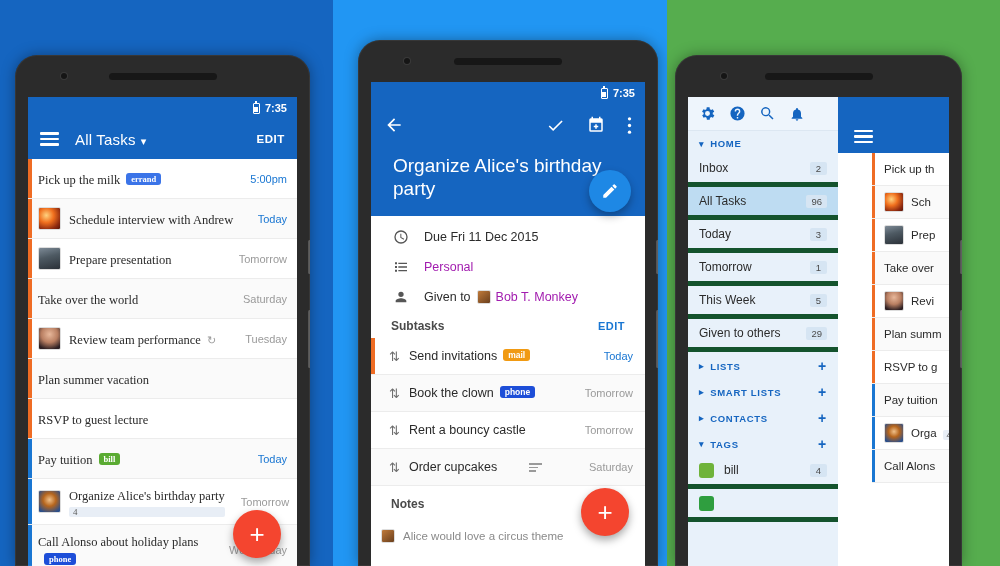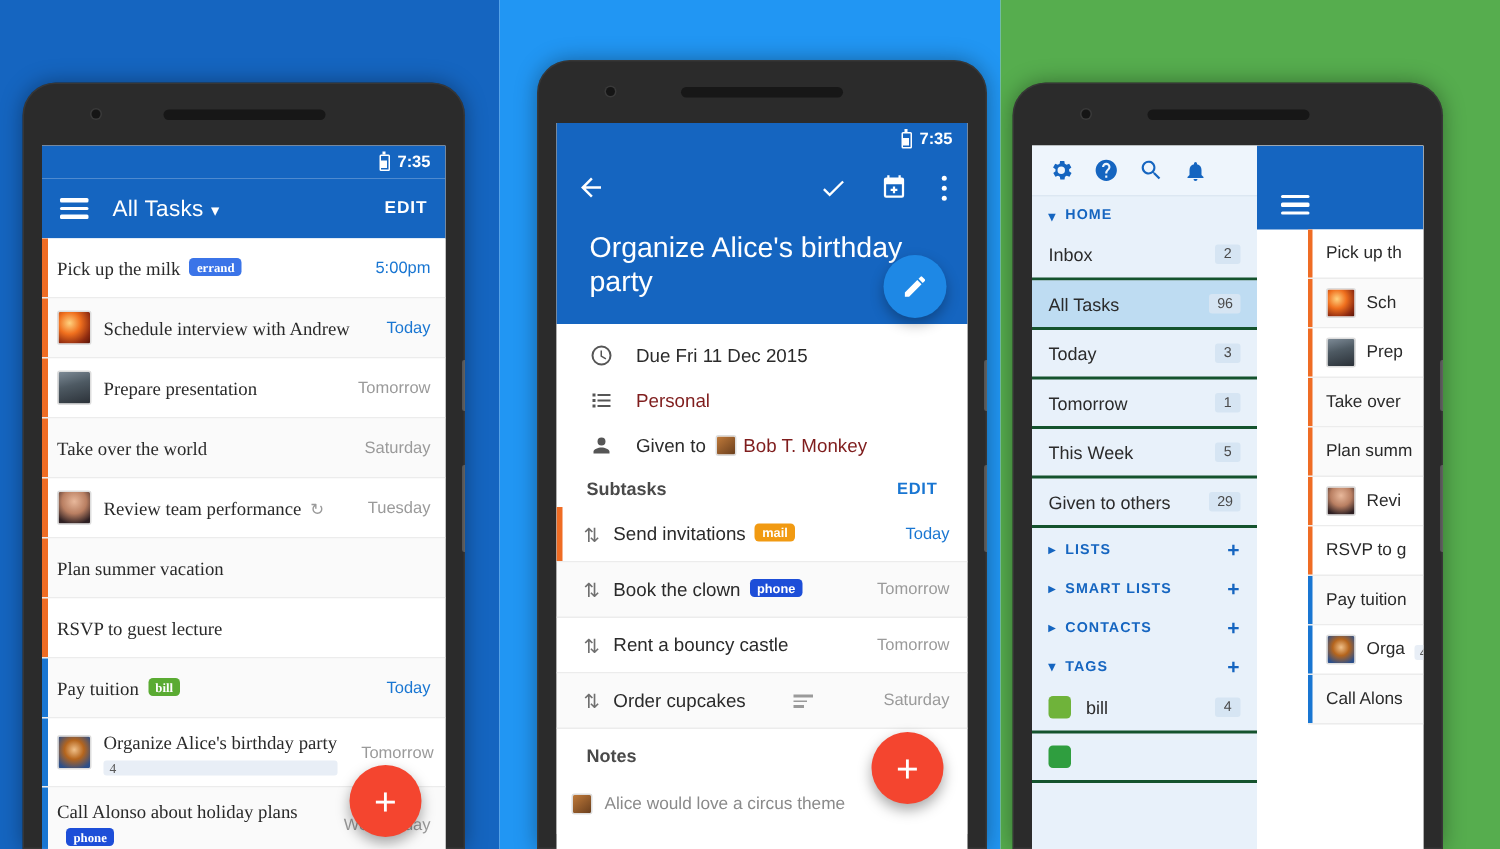--- a/index.html
+++ b/index.html
@@ -113,42 +113,42 @@
   }
 
   
   .detail-header { background: #1565c0; color: #fff; padding: 0 0 16px 0; }
   .detail-toolbar { display: flex; align-items: center; height: 42px; padding: 0 13px; gap: 0; }
   .tb-ico { color: #fff; display: flex; align-items: center; justify-content: center; cursor: pointer; }
   .tb-spacer { margin-left: auto; }
   .detail-title { font-size: 19px; line-height: 1.22; padding: 8px 22px 0 22px; font-weight: normal; }
   .meta-row { display: flex; align-items: center; padding: 7px 20px; font-size: 12.5px; color: #2b2b2b; }
   .meta-ico { width: 20px; margin-right: 13px; color: #565656; display:flex; align-items:center; justify-content:center; }
-  .meta-link { color: #7f1d1d; }
+  .meta-link { color: #a21caf; }
   .section-head {
     display:flex; align-items:center; padding: 7px 20px 5px 20px;
     font-size: 12px; font-weight: bold; color: #4a4a4a; background:#fff;
   }
   .section-head .edit { margin-left: auto; color: #1976d2; font-size: 11px; letter-spacing: .5px; }
   .sub { position: relative; display:flex; align-items:center; min-height: 37px; padding: 6px 12px 6px 18px;
          border-bottom: 1px solid #ececec; background: #fff; }
   .sub.alt { background:#fafafa; }
   .sub-ico { margin-right: 9px; color: #6f6f6f; font-size: 13px; }
 
   
   .drawer { position:absolute; left:0; top:0; bottom:0; width: 150px; background:#e8f1fa; }
   .drawer-top { display:flex; align-items:center; gap: 13px; height: 34px; padding: 0 11px;
                 background:#eef5fc; border-bottom:1px solid #dce7f2; }
   .d-ico { color:#1565c0; display:flex; align-items:center; cursor:pointer; }
   .group-head { display:flex; align-items:center; padding: 7px 11px 5px 11px;
                 font-size: 9.5px; font-weight: bold; letter-spacing: .7px; color:#1565c0; }
   .group-head .plus { margin-left:auto; color:#1565c0; font-size: 14px; line-height:1; }
   .chev { margin-right: 6px; font-size: 9px; color:#1565c0; }
   .drawer-item { display:flex; align-items:center; height: 33px; padding: 0 11px;
-                 font-size: 12px; color:#2b2b2b; border-bottom:2px solid #14532d; cursor:pointer; }
+                 font-size: 12px; color:#2b2b2b; border-bottom:5px solid #14532d; cursor:pointer; }
   .drawer-item.sel { background:#bedcf2; font-weight: normal; }
   .badge { margin-left:auto; font-size: 9.5px; color:#4a4a4a; background:#d6e5f3; border-radius:2px; padding:1px 5px; min-width:17px; text-align:center; }
   .swatch { width: 15px; height: 15px; border-radius: 3px; margin-right: 10px; }
 
   .drawer-peek { position:absolute; left:150px; top:0; bottom:0; right:0; background:#fff; overflow:hidden; }
   .peek-bar { height: 56px; background:#1565c0; display:flex; align-items:flex-end; padding: 0 0 10px 16px; }
   .peek-task { position:relative; display:flex; align-items:center; min-height:33px; padding:5px 4px 5px 12px;
                border-bottom:1px solid #ececec; font-size:11.5px; color:#2a2a2a; white-space:nowrap; background:#fff;margin-left:34px; }
   .peek-task.alt { background:#fafafa; }
   .peek-task .accent { position:absolute; left:0; top:0; bottom:0; width:3px; }
@@ -429,28 +429,28 @@
               </div>
               <div class="peek-task">
                 <span class="accent acc-orange"></span>
                 <span class="peek-av av-prepare"></span>
                 <span>Prep</span>
               </div>
               <div class="peek-task alt">
                 <span class="accent acc-orange"></span>
                 <span>Take over</span>
               </div>
-              <div class="peek-task alt">
-                <span class="accent acc-orange"></span>
-                <span>Plan summ</span>
-              </div>
               <div class="peek-task">
                 <span class="accent acc-orange"></span>
                 <span class="peek-av av-review"></span>
                 <span>Revi</span>
+              </div>
+              <div class="peek-task alt">
+                <span class="accent acc-orange"></span>
+                <span>Plan summ</span>
               </div>
               <div class="peek-task">
                 <span class="accent acc-orange"></span>
                 <span>RSVP to g</span>
               </div>
               <div class="peek-task alt">
                 <span class="accent acc-blue"></span>
                 <span>Pay tuition</span>
               </div>
               <div class="peek-task">

